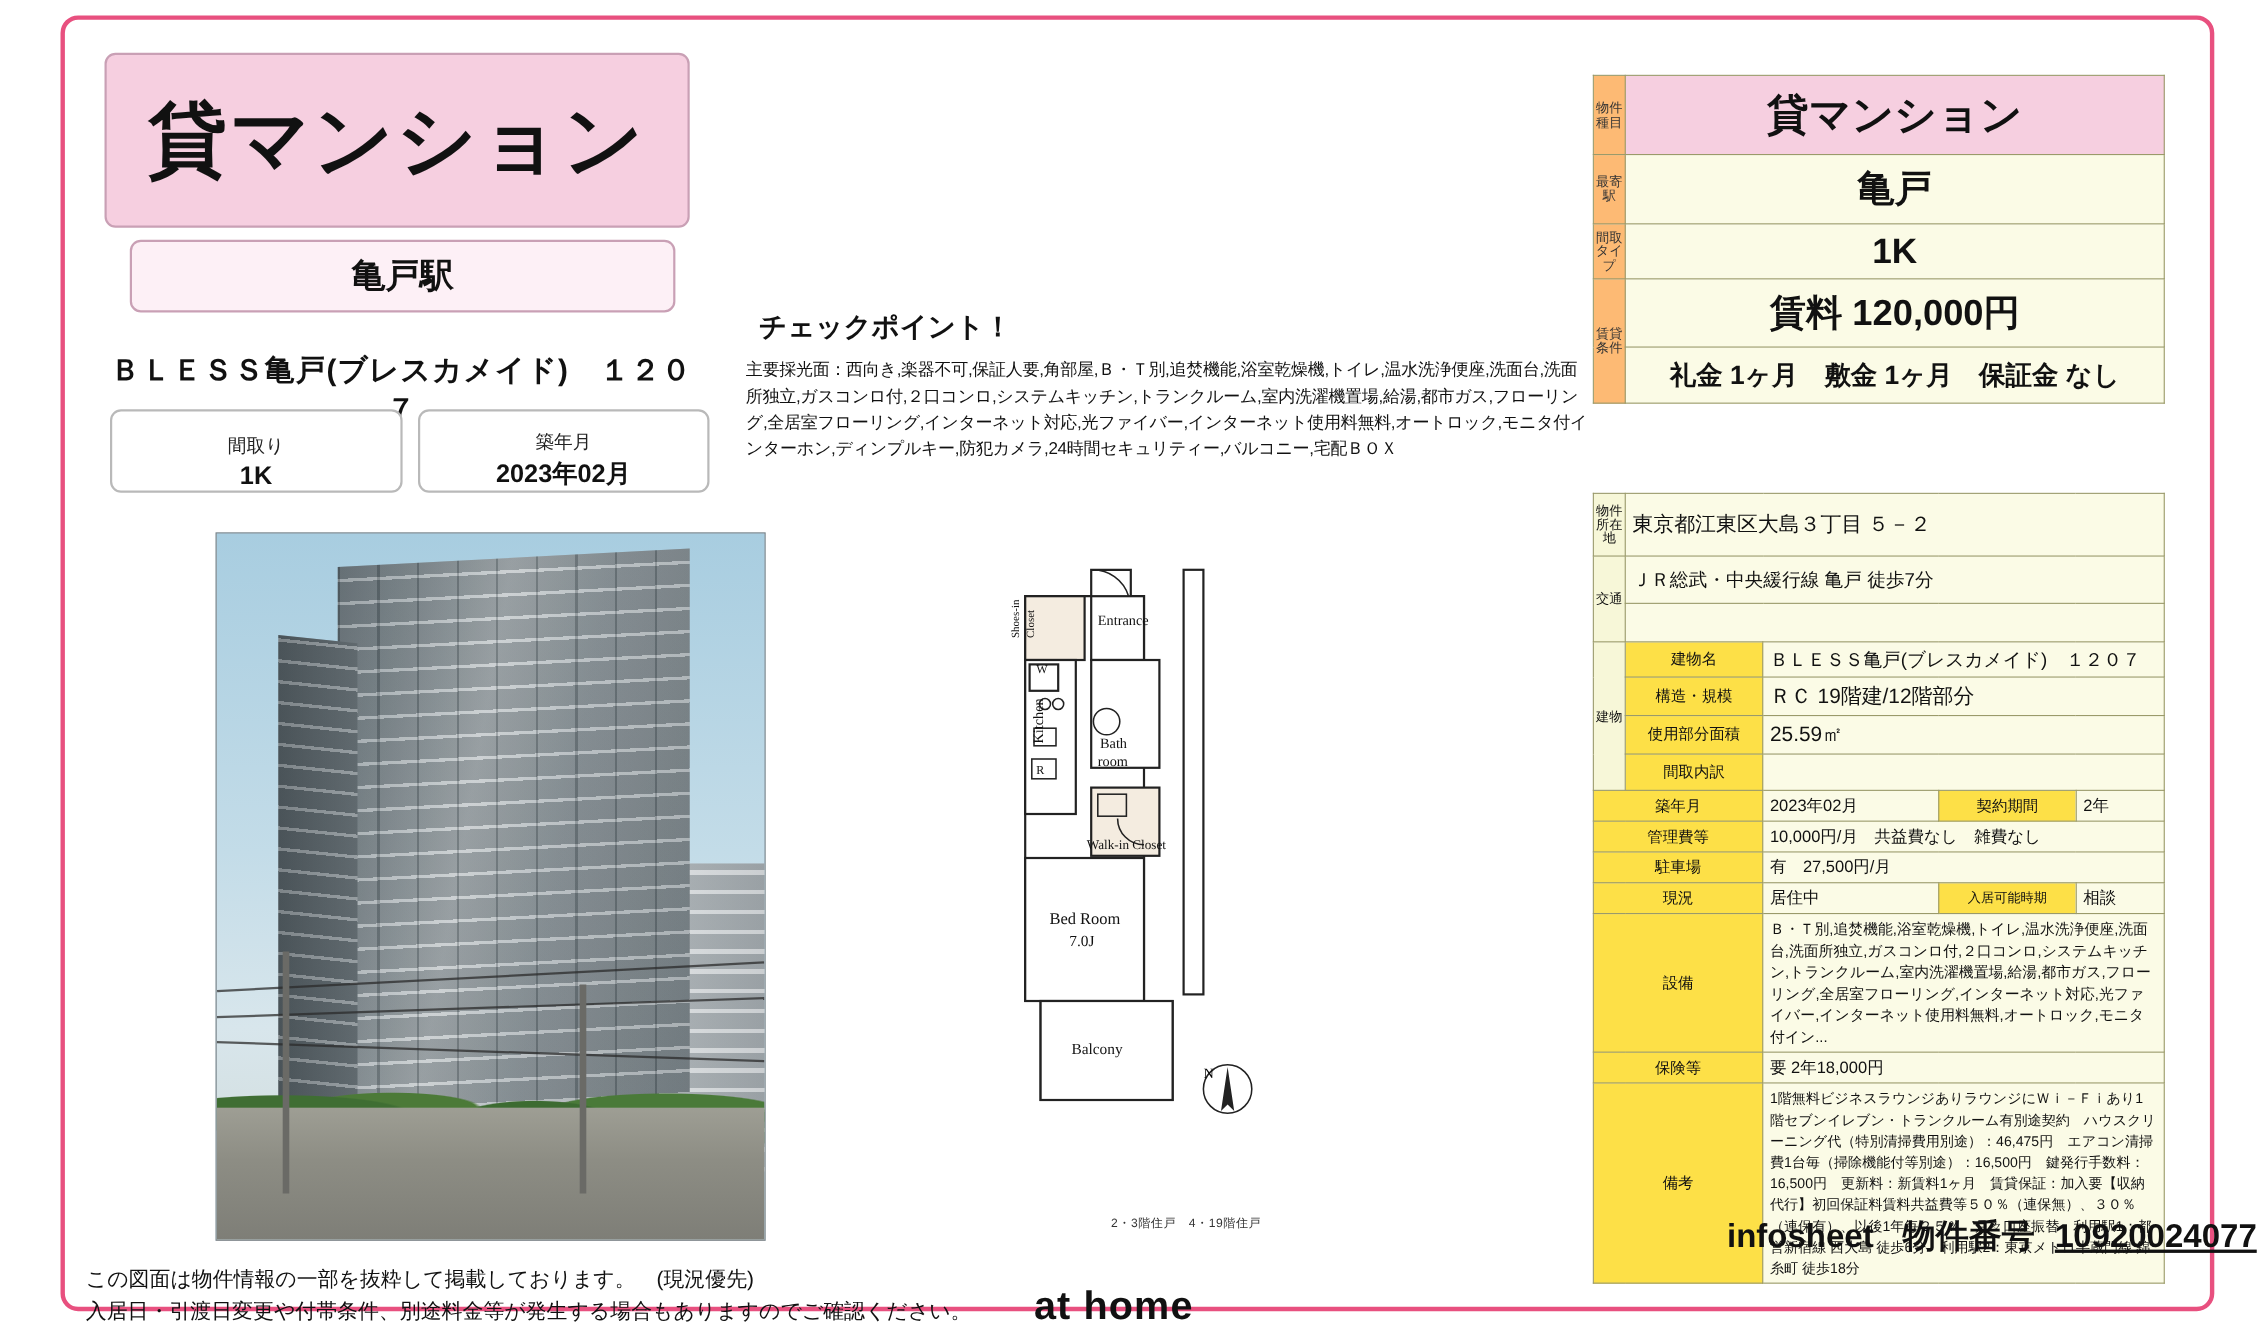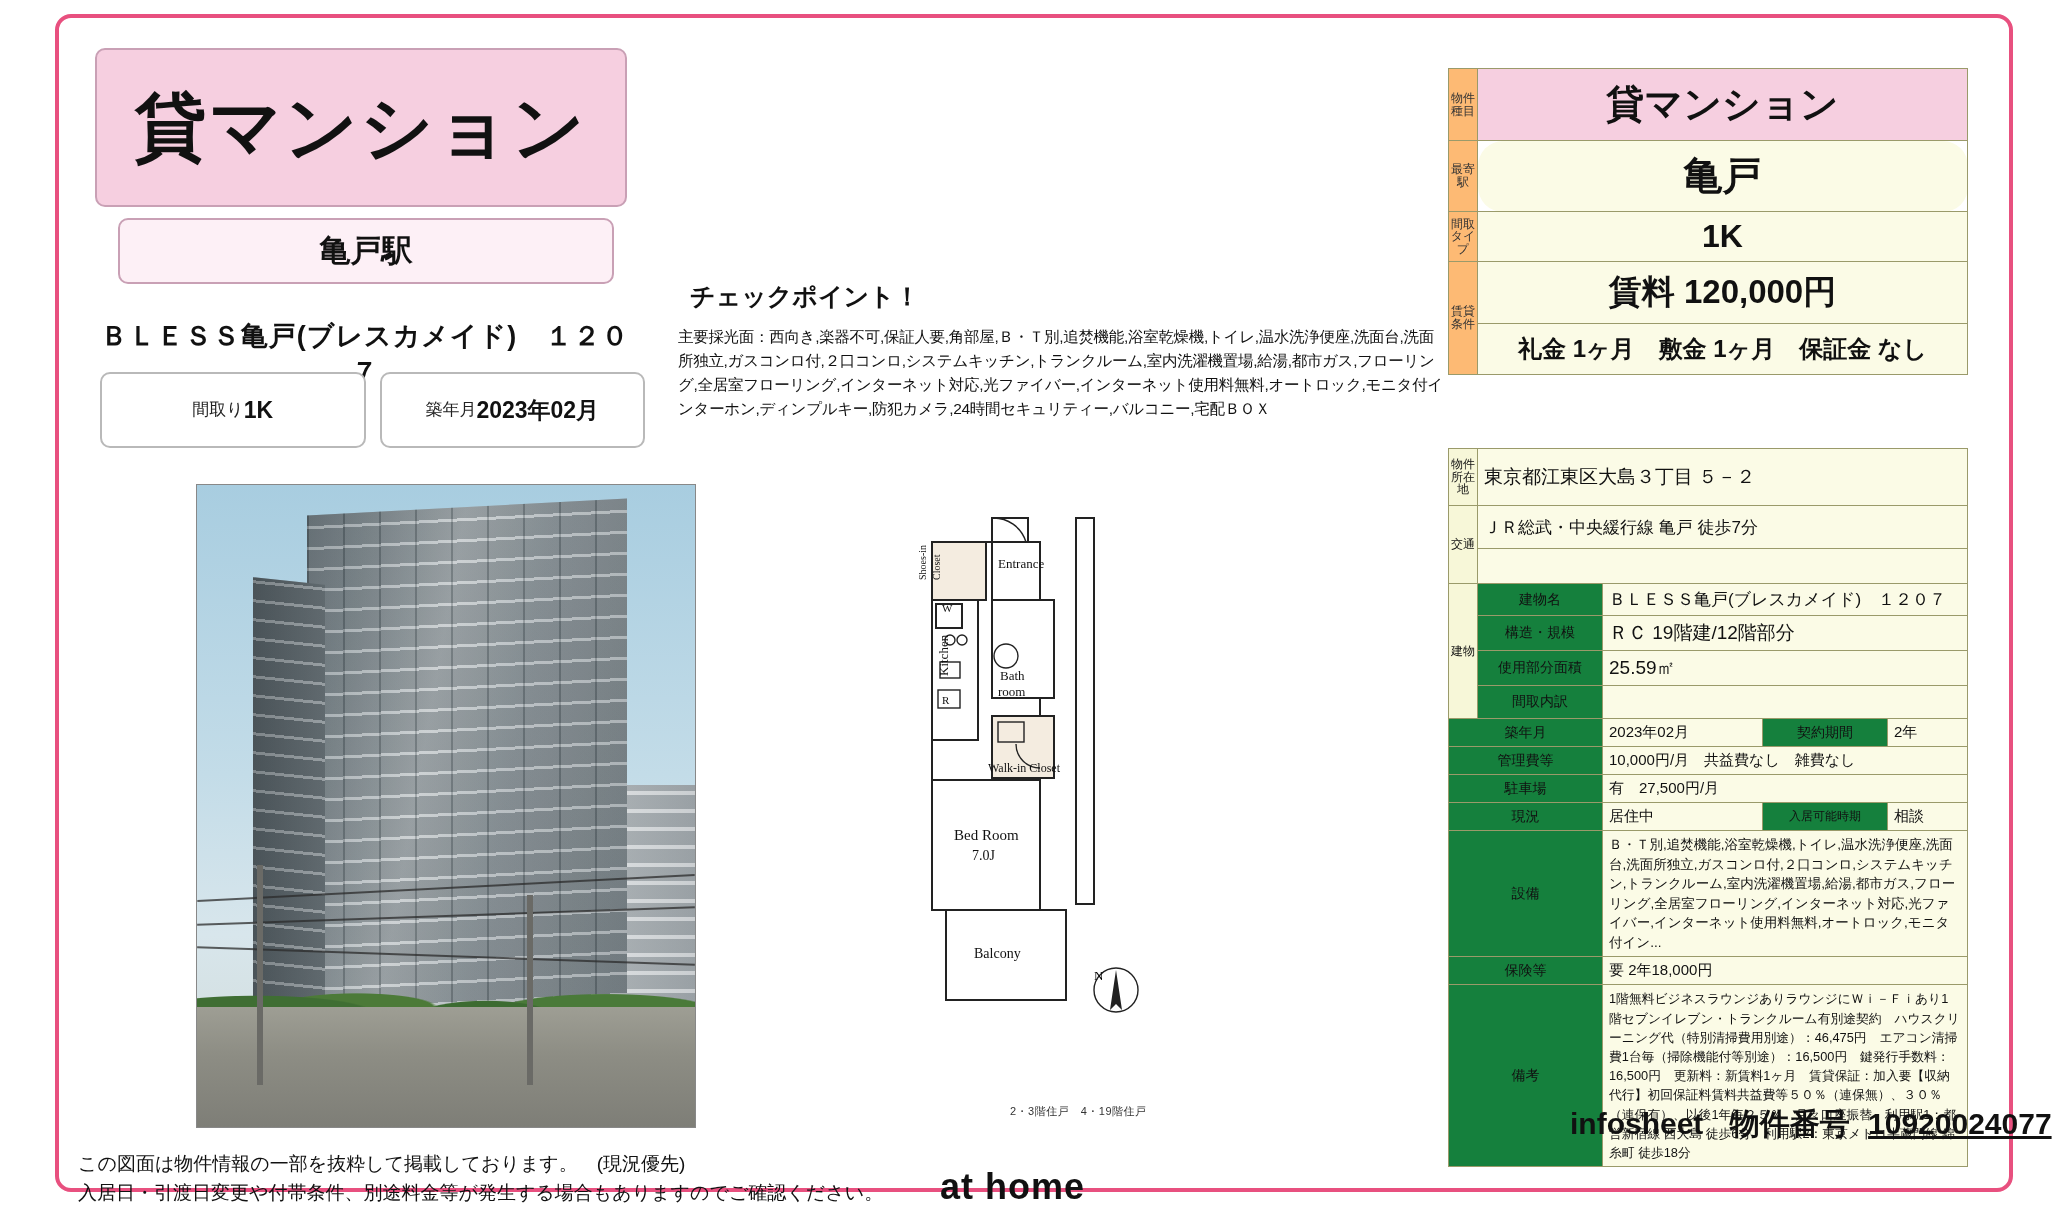--- a/index.html
+++ b/index.html
@@ -8,21 +8,21 @@
   .outer-border{position:absolute;left:55px;top:14px;width:1958px;height:1178px;border:4px solid #e8507f;border-radius:16px;box-sizing:border-box;}
   .inner-white{position:absolute;left:78px;top:34px;width:1912px;height:1102px;background:#fff;border-radius:8px;}
 
   
   .title-box{position:absolute;left:95px;top:48px;width:528px;height:155px;background:#f6cfe0;border:2px solid #c9a0b5;border-radius:10px;display:flex;align-items:center;justify-content:center;}
   .title-box .t{font-size:72px;font-weight:bold;letter-spacing:2px;color:#111;font-family:"DejaVu Sans",sans-serif;}
   .station-box{position:absolute;left:118px;top:218px;width:492px;height:62px;background:#fdf0f6;border:2px solid #c9a0b5;border-radius:10px;display:flex;align-items:center;justify-content:center;}
   .station-box .t{font-size:31px;font-weight:bold;}
   .bldg-name{position:absolute;left:95px;top:318px;width:540px;text-align:center;font-size:27px;font-weight:bold;letter-spacing:1px;}
   .spec-row{position:absolute;left:100px;top:372px;width:545px;height:76px;display:flex;gap:14px;}
-  .spec{flex:1;border:2px solid #b9b9b9;border-radius:10px;display:flex;flex-direction:row;align-items:center;justify-content:center;background:#fff;}
+  .spec{flex:1;border:2px solid #b9b9b9;border-radius:10px;display:flex;flex-direction:column;align-items:center;justify-content:flex-end;background:#fff;}
   .spec .lab{font-size:17px;color:#222;margin-bottom:2px;}
   .spec .val{font-size:23px;font-weight:bold;}
 
   
   .cp-title{position:absolute;left:690px;top:280px;font-size:25px;font-weight:bold;}
   .cp-hl{position:absolute;left:672px;top:272px;width:760px;height:42px;background:#f7f7d0;z-index:-1;}
   .cp-body{position:absolute;left:678px;top:325px;width:765px;font-size:15.5px;line-height:1.55;letter-spacing:-0.3px;}
 
   
   .photo{position:absolute;left:196px;top:484px;width:498px;height:642px;border:1px solid #888;overflow:hidden;background:#9fc3d8;}
@@ -44,30 +44,30 @@
   .fp svg{display:block;}
   .fp-cap{position:absolute;left:1010px;top:1104px;font-size:11px;color:#333;letter-spacing:.5px;}
 
   
   table{border-collapse:collapse;}
   .rt{position:absolute;left:1448px;top:68px;width:520px;}
   .rt td{border:1px solid #9a9a6a;}
   .vlab{width:26px;background:#fdba74;font-size:12px;text-align:center;line-height:1.05;padding:2px 1px;color:#333;}
   .pinkcell{background:#f6cfe0;text-align:center;font-size:38px;font-weight:bold;padding:10px 0;font-family:"DejaVu Sans",sans-serif;}
   .ycell{background:#fbfbe6;text-align:center;font-weight:bold;}
-  .st{font-size:39px;padding:8px 0;border-radius:25px;}
+  .st{font-size:34px;padding:8px 0;}
   .mk{font-size:32px;padding:6px 0;}
   .rent{font-size:33px;padding:8px 0;}
   .terms{font-size:24px;padding:9px 0;}
 
   
   .rd{position:absolute;left:1448px;top:448px;width:520px;}
   .rd td{border:1px solid #9a9a6a;background:#fbfbe6;font-size:15px;padding:4px 6px;vertical-align:middle;}
   .rd td.v2{width:26px;text-align:center;font-size:12px;line-height:1.05;padding:2px 1px;background:#f7f7d8;margin-left:28px;}
-  .rd td.lab{width:112px;text-align:center;font-size:14px;background:#15803d;}
+  .rd td.lab{width:112px;text-align:center;font-size:14px;background:#fde047;}
   .rd .big{font-size:19px;}
   .rd .mid{font-size:17px;}
   .rd .small{font-size:13.5px;line-height:1.45;}
   .rd .tiny{font-size:12.8px;line-height:1.5;}
 
   
   .foot-note{position:absolute;left:78px;top:1150px;font-size:19px;line-height:1.5;}
   .athome{position:absolute;left:940px;top:1166px;font-size:36px;font-weight:bold;letter-spacing:1px;}
   .infosheet{position:absolute;left:1570px;top:1104px;font-size:30px;font-weight:bold;}
   .infosheet .num{text-decoration:underline;margin-left:10px;}

